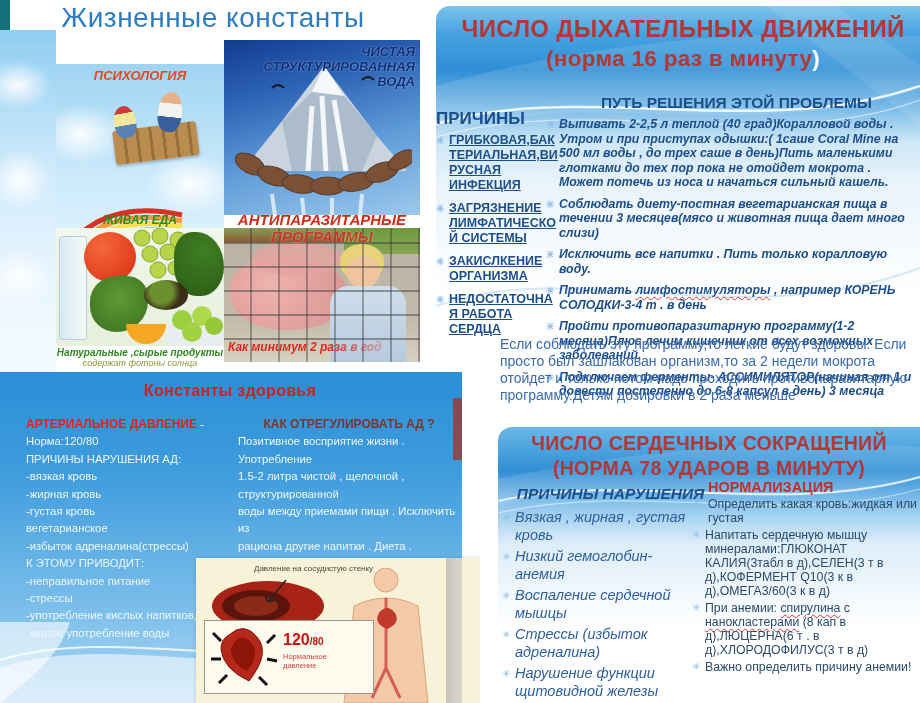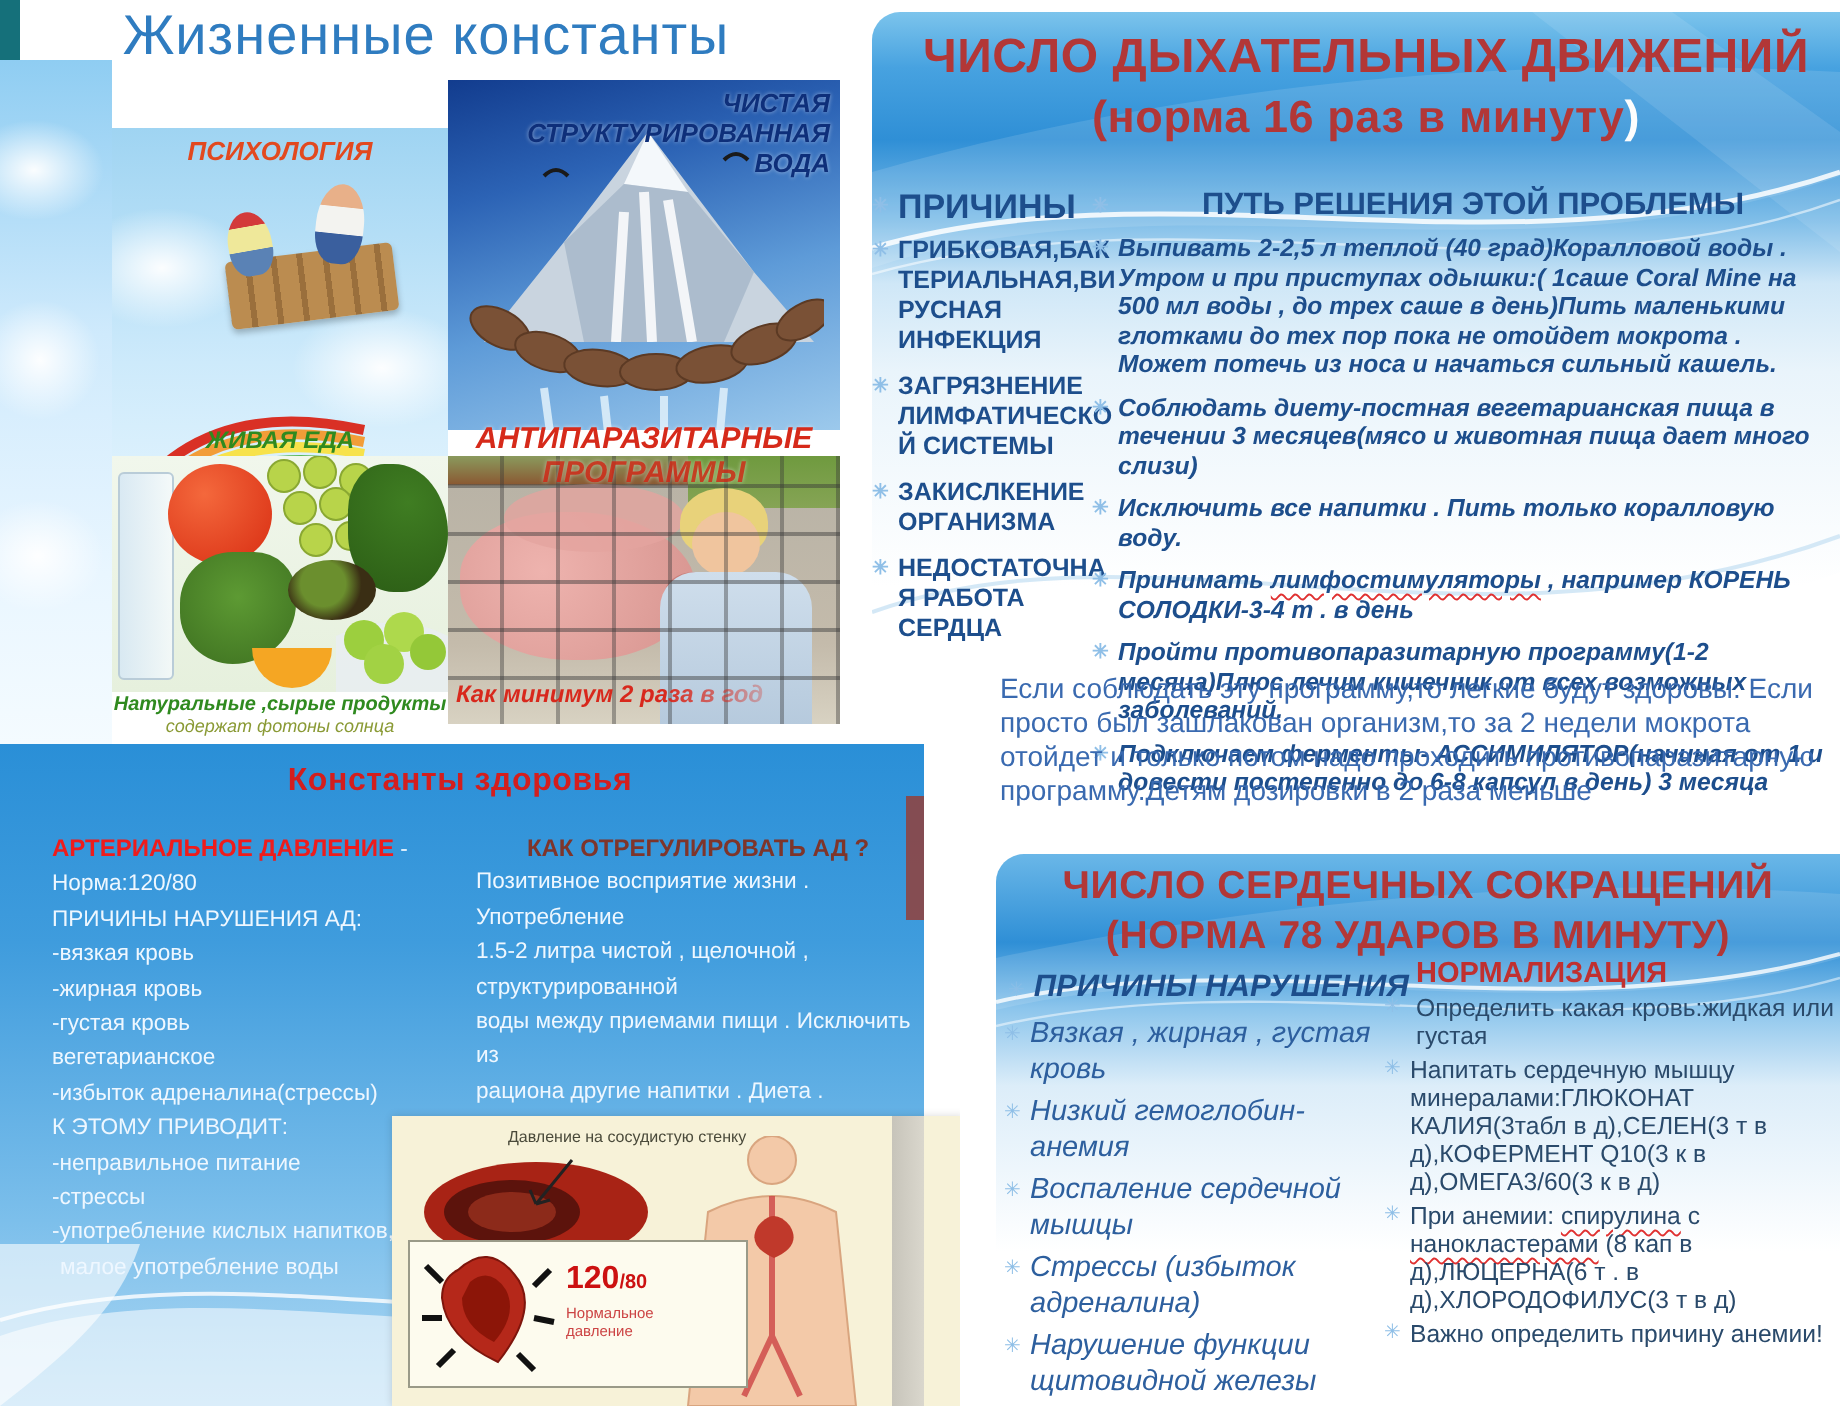--- a/index.html
+++ b/index.html
@@ -45,21 +45,21 @@
      background:linear-gradient(180deg,#6ab7e8 0%,#2f8fd6 16%,#8cc5ec 28%,#dcedf9 42%,#ffffff 72%);}
 
   .red-title{color:#b23737;font-weight:600;text-align:center;letter-spacing:.3px;}
   .paren-white{color:#fdfdfd;font-weight:600;}
 
   
   .li{display:flex;align-items:flex-start;}
   .bul{flex:0 0 13px;color:#8fbfe7;font-size:10px;line-height:15px;font-style:normal;}
   .causesB{color:#1d4e8c;font-weight:bold;font-size:12.5px;line-height:15px;}
   .causesB .li{margin-bottom:8px;}
-  .causesB .txt{word-break:break-word;}
+  .causesB .txt{word-break:break-word;text-decoration:underline;}
   .solB{color:#1d4e8c;font-weight:bold;font-style:italic;font-size:12.3px;line-height:14.5px;}
   .solB .li{margin-bottom:7px;}
   .hdrB{color:#1d4e8c;font-weight:bold;}
   .footB{color:#3a6ab0;font-size:14px;line-height:17px;}
   .u-red{text-decoration:underline;text-decoration-style:wavy;text-decoration-color:#e03030;text-decoration-thickness:1px;text-underline-offset:2px;}
 
   
   .c-left,.c-right{color:#eef7ff;font-size:11.3px;line-height:17.4px;}
   .c-red{color:#ee1c1c;font-weight:bold;font-size:12px;}
   .c-right-hdr{color:#7e352b;font-weight:bold;font-size:12px;text-align:center;}
@@ -194,21 +194,21 @@
       <path d="M0,131 C160,86 330,150 484,94" stroke="#ffffff" stroke-width="1.2" fill="none" opacity=".55"></path>
       <path d="M0,300 C140,250 300,330 484,262" stroke="#cfe6f5" stroke-width="2" fill="none" opacity=".9"></path>
       <path d="M0,316 C150,268 310,344 484,280 L484,399 L0,399 Z" fill="#ffffff" opacity=".75"></path>
     </svg>
     <div class="abs red-title" style="left:30px;top:14px;width:450px;font-size:24px;line-height:30px;">
       <div>ЧИСЛО ДЫХАТЕЛЬНЫХ ДВИЖЕНИЙ</div>
       <div style="font-size:22.5px;"><span>(норма 16 раз в минуту</span><span class="paren-white">)</span></div>
     </div>
 
     <div class="abs causesB" style="left:8px;top:96px;width:122px;">
-      <div class="li" style="margin-bottom:7px;">
+      <div class="li" style="margin-bottom:7px;flex-direction:column;">
         <span class="bul">✳</span>
         <span class="hdrB" style="font-size:17px;">ПРИЧИНЫ</span>
       </div>
       <div class="li">
           <span class="bul">✳</span>
           <span class="txt">ГРИБКОВАЯ,БАКТЕРИАЛЬНАЯ,ВИРУСНАЯ ИНФЕКЦИЯ</span>
         </div>
       <div class="li">
           <span class="bul">✳</span>
           <span class="txt">ЗАГРЯЗНЕНИЕ ЛИМФАТИЧЕСКОЙ СИСТЕМЫ</span>

